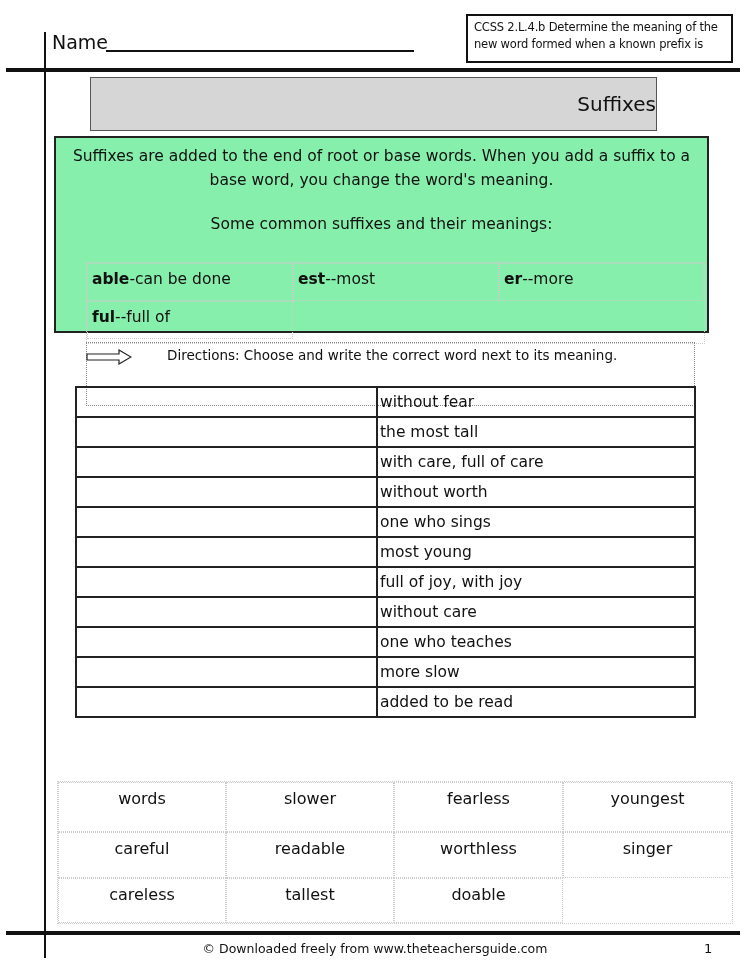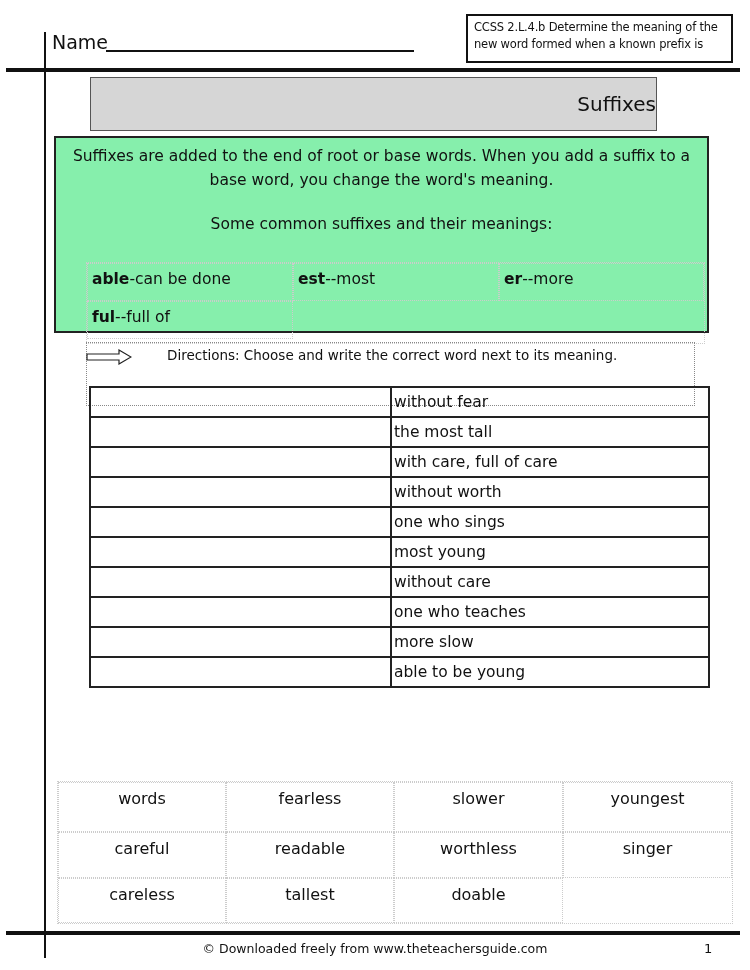--- a/index.html
+++ b/index.html
@@ -25,21 +25,21 @@
                 font-size:15.5px; line-height:24px; }
   .intro-sub { position:absolute; left:0; top:77px; width:100%; text-align:center; font-size:15.5px; }
   .suffix-grid { position:absolute; left:30px; top:104px; width:617px; height:80px;
                  display:grid; grid-template-columns:206px 206px 205px; grid-template-rows:38px 38px;
                  border:1px dotted #ccc;margin-top:20px; }
   .suffix-cell { border:1px dotted #ccc; font-size:15.5px; padding:6px 0 0 4px; }
   .suffix-cell b { font-weight:bold; }
   .dir-box { left:86px; top:342px; width:607px; height:62px; border:1px dotted #888; }
   .dir-arrow { left:86px; top:349px; }
   .dir-text { left:131px; top:347px; font-size:13.5px;margin-left:36px; }
-  .match-table { left:89px; top:386px; width:621px; border-collapse:collapse;border-radius:22px; }
+  .match-table { left:75px; top:386px; width:621px; border-collapse:collapse;border-radius:22px; }
   .match-table td { border:2px solid #222; height:28px; padding:0 0 0 2px; font-size:15.5px; }
   .match-table td.answer { width:297px; }
   .word-bank { left:57px; top:781px; width:674px; height:141px;
                display:grid; grid-template-columns:168px 168px 169px 169px;
                grid-template-rows:50px 46px 45px; border:1px dotted #ccc; }
   .word-cell { border:1px dotted #ccc; text-align:center; font-size:16px; padding-top:6px; }
   .footer { left:0; top:941px; width:750px; text-align:center; font-size:12.5px; }
   .page-num { left:704px; top:941px; font-size:13px; }
 </style>
 </head>
@@ -96,41 +96,45 @@
     <tr>
         <td class="answer"></td>
         <td>one who sings</td>
       </tr>
     <tr>
         <td class="answer"></td>
         <td>most young</td>
       </tr>
     <tr>
         <td class="answer"></td>
+        <td>full of joy, with joy</td>
+      </tr>
+    <tr>
+        <td class="answer"></td>
         <td>without care</td>
       </tr>
     <tr>
         <td class="answer"></td>
         <td>one who teaches</td>
       </tr>
     <tr>
         <td class="answer"></td>
         <td>more slow</td>
       </tr>
     <tr>
         <td class="answer"></td>
-        <td>able to be young</td>
+        <td>added to be read</td>
       </tr>
   </tbody>
 </table>
 
 <div class="abs word-bank">
   <div class="word-cell">words</div>
+  <div class="word-cell">slower</div>
   <div class="word-cell">fearless</div>
-  <div class="word-cell">slower</div>
   <div class="word-cell">youngest</div>
   <div class="word-cell">careful</div>
   <div class="word-cell">readable</div>
   <div class="word-cell">worthless</div>
   <div class="word-cell">singer</div>
   <div class="word-cell">careless</div>
   <div class="word-cell">tallest</div>
   <div class="word-cell">doable</div>
 </div>
 

